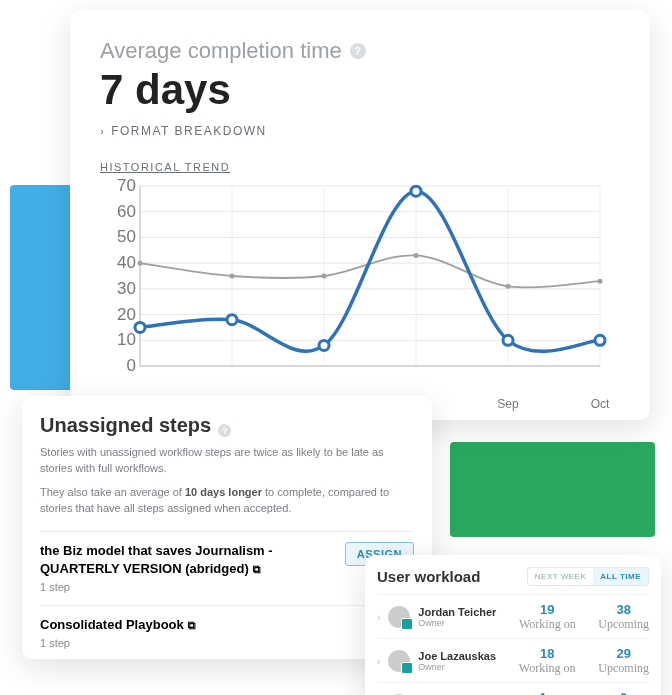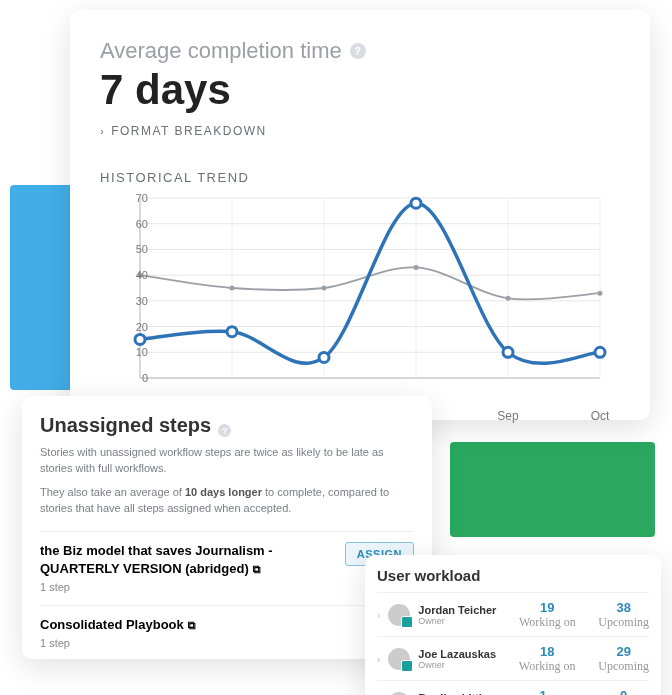--- a/index.html
+++ b/index.html
@@ -20,23 +20,23 @@
 .main-card {
   top: 10px;
   left: 70px;
   width: 580px;
   height: 410px;
   padding: 28px 30px 20px 30px;
 }
 .title-row { display: flex; align-items: center; gap: 8px; color: #9aa0a6; font-size: 22px; font-weight: 400; }
 .big-value { font-size: 42px; font-weight: 700; color: #222; margin-top: 2px; }
 .breakdown { display: inline-flex; align-items: center; gap: 6px; color: #6b6f76; font-size: 12px; letter-spacing: 1.5px; margin-top: 10px; cursor: pointer; }
-.section-label { color: #6b6f76; font-size: 13px; letter-spacing: 1.5px; margin-top: 31px; }
+.section-label { color: #6b6f76; font-size: 11px; letter-spacing: 1.5px; margin-top: 22px; text-decoration: underline; }
 .chart-wrap { position: relative; width: 500px; height: 210px; margin-left: 10px; margin-top: 8px; }
-.ytick { position: absolute; left: -6px; font-size: 11px; color: #777; transform: translateX(-100%) translateY(-50%); margin-left: 12px; }
+.ytick { position: absolute; left: -6px; font-size: 17px; color: #777; transform: translateX(-100%) translateY(-50%); }
 .xtick { position: absolute; bottom: -20px; font-size: 12px; color: #777; transform: translateX(-50%); }
 .series-main { fill: none; stroke: #2e73b8; stroke-width: 3.5; }
 .series-ref { fill: none; stroke: #9aa0a6; stroke-width: 1.8; }
 .pt-main { fill: #fff; stroke: #2e73b8; stroke-width: 3; }
 .pt-ref { fill: #9aa0a6; }
 .help-icon { display: inline-flex; width: 16px; height: 16px; border-radius: 50%; background: #d9dde1; color: #fff; font-size: 11px; font-weight: 700; align-items: center; justify-content: center; }
 .blue-block { position: absolute; left: 10px; top: 185px; width: 78px; height: 205px; background: #42aee8; border-radius: 4px; }
 .green-block { position: absolute; left: 450px; top: 442px; width: 205px; height: 95px; background: #2aa85f; border-radius: 4px; }
 .unassigned-card {
   top: 396px;
@@ -153,20 +153,24 @@
           <div class="link-title">Consolidated Playbook<span class="ext-icon">⧉</span></div>
           <div class="steps-sub">1 step</div>
         </div>
       </div>
     </div>
 </div>
 
 <div class="card workload-card">
   <div class="wl-header">
     <span class="wl-title">User workload</span>
+    <div class="tab-group">
+      <div class="tab">NEXT WEEK</div>
+      <div class="tab active">ALL TIME</div>
+    </div>
   </div>
   <div id="user-list">
       <div class="user-row">
         <div class="user-left">
           <span style="color: rgb(187, 187, 187); font-size: 10px;">›</span>
           <span class="avatar"></span>
           <div>
             <div class="user-name">Jordan Teicher</div>
             <div class="user-role">Owner</div>
           </div>

